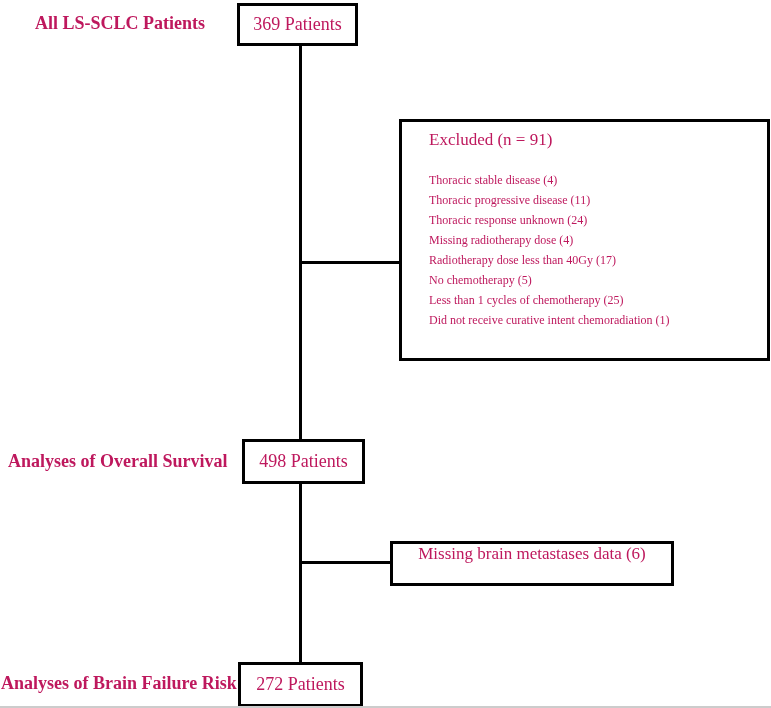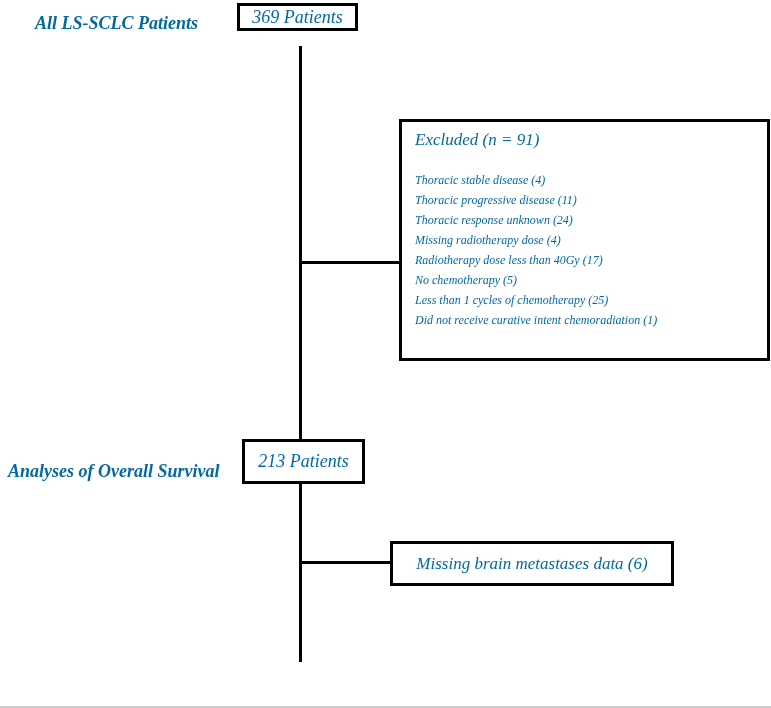--- a/index.html
+++ b/index.html
@@ -6,23 +6,22 @@
     margin: 0;
     padding: 0;
     background: #ffffff;
   }
   .canvas {
     position: relative;
     width: 771px;
     height: 708px;
     background: #ffffff;
     font-family: "Liberation Serif", "DejaVu Serif", serif;
-    color: #0369a1;
+    color: #be185d;
     overflow: hidden;
-    font-style: italic;
   }
   .step-label {
     position: absolute;
     font-size: 18px;
     font-weight: bold;
     line-height: 22px;
     white-space: nowrap;
   }
   .node-box {
     position: absolute;
@@ -38,53 +37,53 @@
   .vline, .hline {
     position: absolute;
     background: #000000;
   }
   #vline-1 { left: 299px; top: 46px;  width: 3px;  height: 393px; }
   #hline-1 { left: 301px; top: 261px; width: 98px; height: 3px; }
   #vline-2 { left: 299px; top: 484px; width: 3px;  height: 178px; }
   #hline-2 { left: 301px; top: 561px; width: 89px; height: 3px; }
 
   #label-1 { left: 35px; top: 12px; }
-  #box-1   { left: 237px; top: 3px;   width: 121px; height: 28px; }
-  #label-2 { left: 8px;  top: 460px; text-align: right; }
+  #box-1   { left: 237px; top: 3px;   width: 121px; height: 43px; }
+  #label-2 { left: 8px;  top: 450px; text-align: right; }
   #box-2   { left: 242px; top: 439px; width: 123px; height: 45px; }
   #label-3 { left: 1px;  top: 672px; }
   #box-3   { left: 238px; top: 662px; width: 125px; height: 45px; }
 
   .excluded-box {
     position: absolute;
     left: 399px; top: 119px;
     width: 371px; height: 242px;
     border: 3px solid #000000;
     box-sizing: border-box;
-    padding: 8px 8px 0 13px;
+    padding: 8px 8px 0 27px;
     background: #ffffff;
   }
   .excluded-title {
     font-size: 17px;
     line-height: 20px;
     margin-bottom: 20px;
   }
   .excluded-item {
     font-size: 12px;
     line-height: 20px;
     white-space: nowrap;
   }
   .side-box {
     position: absolute;
     left: 390px; top: 541px;
     width: 284px; height: 45px;
     border: 3px solid #000000;
     box-sizing: border-box;
     display: flex;
-    align-items: center;
+    align-items: flex-start;
     justify-content: center;
     font-size: 17px;
     background: #ffffff;
     white-space: nowrap;
   }
   .bottom-edge {
     position: absolute;
     left: 0; top: 706px;
     width: 771px; height: 2px;
     background: #cccccc;
@@ -111,27 +110,31 @@
     <div class="excluded-item">Thoracic response unknown (24)</div>
     <div class="excluded-item">Missing radiotherapy dose (4)</div>
     <div class="excluded-item">Radiotherapy dose less than 40Gy (17)</div>
     <div class="excluded-item">No chemotherapy (5)</div>
     <div class="excluded-item">Less than 1 cycles of chemotherapy (25)</div>
     <div class="excluded-item">Did not receive curative intent chemoradiation (1)</div>
   </div>
 
   <div class="step-label" id="label-2">Analyses of Overall Survival</div>
   <div class="node-box" id="box-2">
-    <span>213 Patients</span>
+    <span>498 Patients</span>
   </div>
 
   <div class="vline" id="vline-2"></div>
 
   <div class="hline" id="hline-2"></div>
 
   <div class="side-box">
     <span>Missing brain metastases data (6)</span>
   </div>
 
+  <div class="step-label" id="label-3">Analyses of Brain Failure Risk</div>
+  <div class="node-box" id="box-3">
+    <span>272 Patients</span>
+  </div>
 
   <div class="bottom-edge"></div>
 
 </div>
 
 </body></html>

